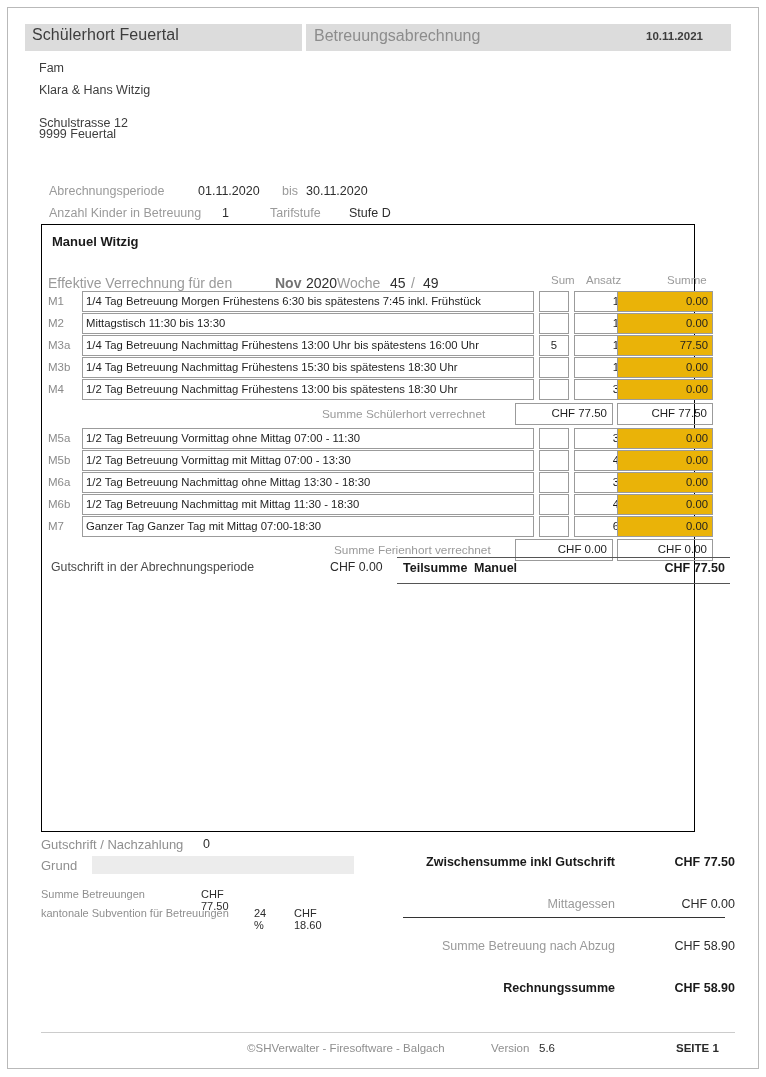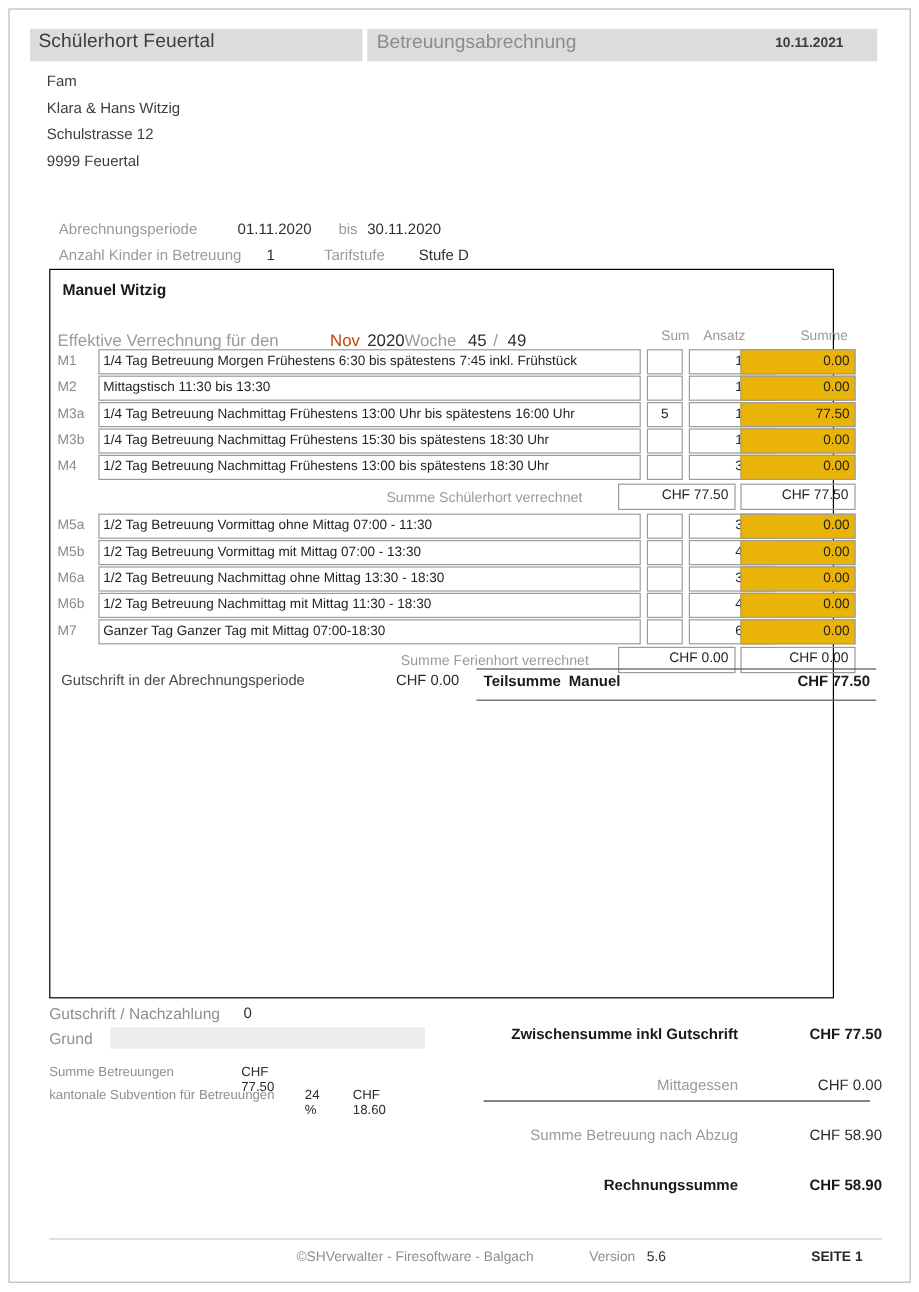--- a/index.html
+++ b/index.html
@@ -76,21 +76,21 @@
 
   
   .addr {
     position: absolute;
     left: 31px;
     font-size: 12.5px;
     color: #3d3d3d;
   }
   .addr-0 { top: 53px; }
   .addr-1 { top: 75px; }
-  .addr-2 { top: 97px; }
+  .addr-2 { top: 108px; }
   .addr-3 { top: 119px; }
 
   
   .lbl-grey {
     color: #9a9a9a;
     font-size: 12.5px;
   }
   .val-dark {
     color: #2e2e2e;
     font-size: 12.5px;
@@ -119,21 +119,21 @@
   }
   .eff-row {
     position: absolute;
     top: 50px;
     left: 0;
     width: 100%;
     height: 18px;
     font-size: 14px;
   }
   .eff-lbl { position: absolute; left: 6px; color: #9a9a9a; }
-  .eff-mon { position: absolute; left: 233px; color: #c2410c; }
+  .eff-mon { position: absolute; left: 233px; color: #737373; font-weight: bold; }
   .eff-yr  { position: absolute; left: 264px; color: #2e2e2e; }
   .eff-wl  { position: absolute; left: 295px; color: #9a9a9a; }
   .eff-w1  { position: absolute; left: 348px; color: #2e2e2e; }
   .eff-sl  { position: absolute; left: 369px; color: #9a9a9a; }
   .eff-w2  { position: absolute; left: 381px; color: #2e2e2e; }
 
   .col-head {
     position: absolute;
     top: 49px;
     font-size: 11.5px;

